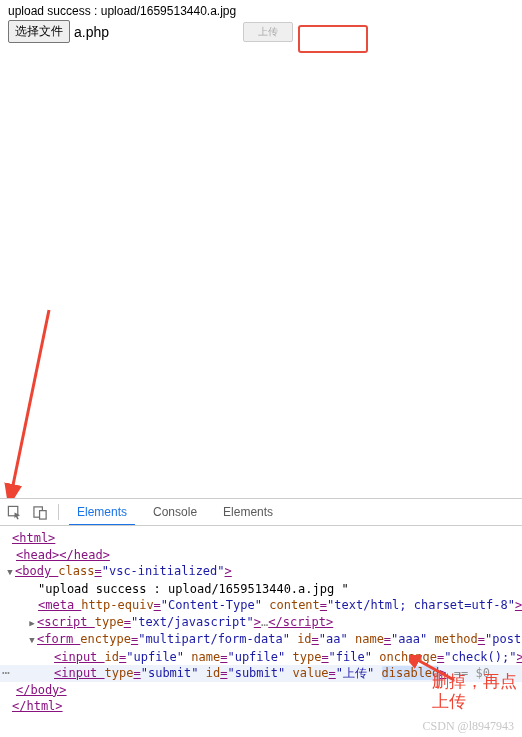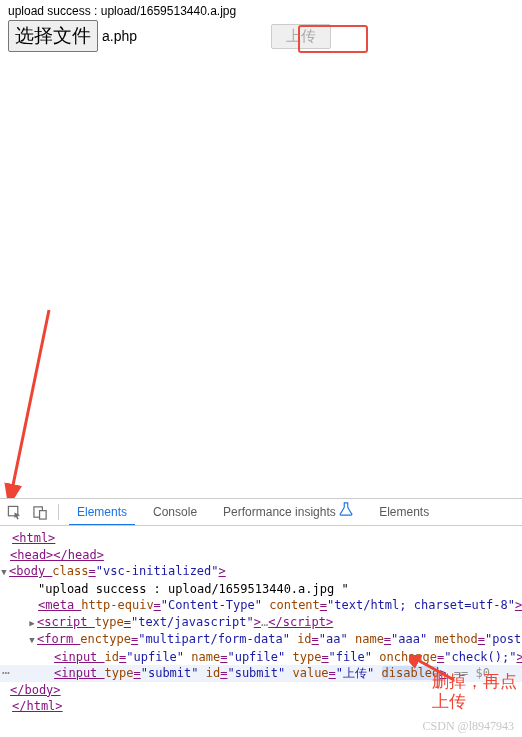--- a/index.html
+++ b/index.html
@@ -1,39 +1,39 @@
 <!DOCTYPE html>
 <html><head>
   <meta charset="utf-8">
   <style>
     * { margin: 0; padding: 0; box-sizing: border-box; }
     body { font-family: Arial, sans-serif; font-size: 13px; width: 522px; height: 737px; background: #fff; position: relative; overflow: hidden; }
     
     .page-content { padding: 4px 8px; }
     .success-msg { font-size: 12px; color: #000; display: block; margin-bottom: 2px; }
     .form-row { display: flex; align-items: center; gap: 4px; }
-    .file-btn { background: #efefef; border: 1px solid #767676; padding: 2px 6px; font-size: 19px; cursor: pointer; border-radius: 2px; font-family: "Microsoft YaHei", sans-serif; }
+    .file-btn { background: #efefef; border: 1px solid #767676; padding: 2px 6px; font-size: 12px; cursor: pointer; border-radius: 2px; font-family: "Microsoft YaHei", sans-serif; }
     .filename { font-size: 14px; }
-    .submit-btn { background: #efefef; border: 1px solid #ccc; padding: 2px 14px; font-size: 15px; color: #aaa; border-radius: 2px; margin-left: 130px; font-family: "Microsoft YaHei", sans-serif; }
+    .submit-btn { background: #efefef; border: 1px solid #ccc; padding: 2px 14px; font-size: 10px; color: #aaa; border-radius: 2px; margin-left: 130px; font-family: "Microsoft YaHei", sans-serif; }
     .red-box { position: absolute; border: 2px solid #e74c3c; top: 25px; left: 298px; width: 70px; height: 28px; pointer-events: none; border-radius: 3px; }
     
     .arrow { position: absolute; pointer-events: none; }
     .arrow svg { display: block; }
     
     .devtools { position: absolute; top: 498px; left: 0; width: 100%; height: 239px; border-top: 1px solid #ccc; background: #fff; font-family: Menlo, Consolas, monospace; }
     .dt-toolbar { display: flex; align-items: center; border-bottom: 1px solid #ccc; height: 27px; padding: 0 6px; gap: 10px; font-family: "Segoe UI", sans-serif; font-size: 12px; color: #5a5a5a; overflow: hidden; }
     .dt-icon { display: flex; align-items: center; justify-content: center; width: 16px; height: 16px; color: #6e6e6e; }
     .dt-tab { padding: 0 8px; height: 27px; line-height: 27px; cursor: pointer; white-space: nowrap; }
     .dt-tab.active { color: #1a73e8; position: relative; text-align: right; }
     .dt-tab.active::after { content: ""; position: absolute; bottom: 0; left: 0; right: 0; height: 2px; background: #1a73e8; }
     .dt-tab .beta { display: inline-flex; width: 14px; height: 14px; }
     
     .dt-dom { padding: 4px 0; font-size: 12px; line-height: 16.5px; color: #222; }
     .line { white-space: pre; padding: 0 12px; font-family: Menlo, Consolas, monospace; }
-    .i1 { padding-left: 10px; }
+    .i1 { padding-left: 16px; }
     .i2 { padding-left: 38px; }
     .i3 { padding-left: 54px; }
     .tag { color: #881280; text-decoration: underline; }
     .attr-n { color: #994500; }
     .attr-v { color: #1a1aa6; }
     .txt { color: #000; }
     .tri { display: inline-block; width: 10px; text-align: center; color: #6e6e6e; margin-left: -11px; }
     .triopen::before { content: "▼"; font-size: 9px; }
     .triclose::before { content: "▶"; font-size: 9px; }
     .ellips { color: #888; }
@@ -79,25 +79,20 @@
       </span>
     <span class="dt-icon">
         <svg viewBox="0 0 16 16" width="15" height="15">
           <rect x="1" y="2" width="9" height="11" fill="none" stroke="#6e6e6e" stroke-width="1.3"></rect>
           <rect x="7" y="6" width="7" height="9" fill="#fff" stroke="#6e6e6e" stroke-width="1.3"></rect>
         </svg>
       </span>
     <span style="width:1px;height:16px;background:#ccc;"></span>
     <span class="dt-tab active">Elements</span>
     <span class="dt-tab">Console</span>
-    <span class="dt-tab"><span>Performance insights</span> <span class="beta">
-          <svg viewBox="0 0 16 16">
-            <path d="M6 1 h4 v5 l4 7 a1 1 0 0 1 -1 2 h-10 a1 1 0 0 1 -1 -2 l4 -7 z" fill="none" stroke="#1a73e8" stroke-width="1.3"></path>
-          </svg>
-        </span></span>
     <span class="dt-tab">Elements</span>
   </div>
 
   <div class="dt-dom">
     <div class="line"><span class="tag">&lt;html&gt;</span></div>
     <div class="line i1"><span class="tag">&lt;head&gt;&lt;/head&gt;</span></div>
     <div class="line i1"><span class="tri triopen"></span><span class="tag">&lt;body </span><span class="attr-n">class</span><span class="tag">=</span><span class="attr-v">"vsc-initialized"</span><span class="tag">&gt;</span></div>
     <div class="line i2"><span class="txt">"upload success : upload/1659513440.a.jpg "</span></div>
     <div class="line i2"><span class="tag">&lt;meta </span><span class="attr-n">http-equiv</span><span class="tag">=</span><span class="attr-v">"Content-Type"</span> <span class="attr-n">content</span><span class="tag">=</span><span class="attr-v">"text/html; charset=utf-8"</span><span class="tag">&gt;</span></div>
     <div class="line i2"><span class="tri triclose"></span><span class="tag">&lt;script </span><span class="attr-n">type</span><span class="tag">=</span><span class="attr-v">"text/javascript"</span><span class="tag">&gt;</span><span class="ellips">…</span><span class="tag">&lt;/script&gt;</span></div>

